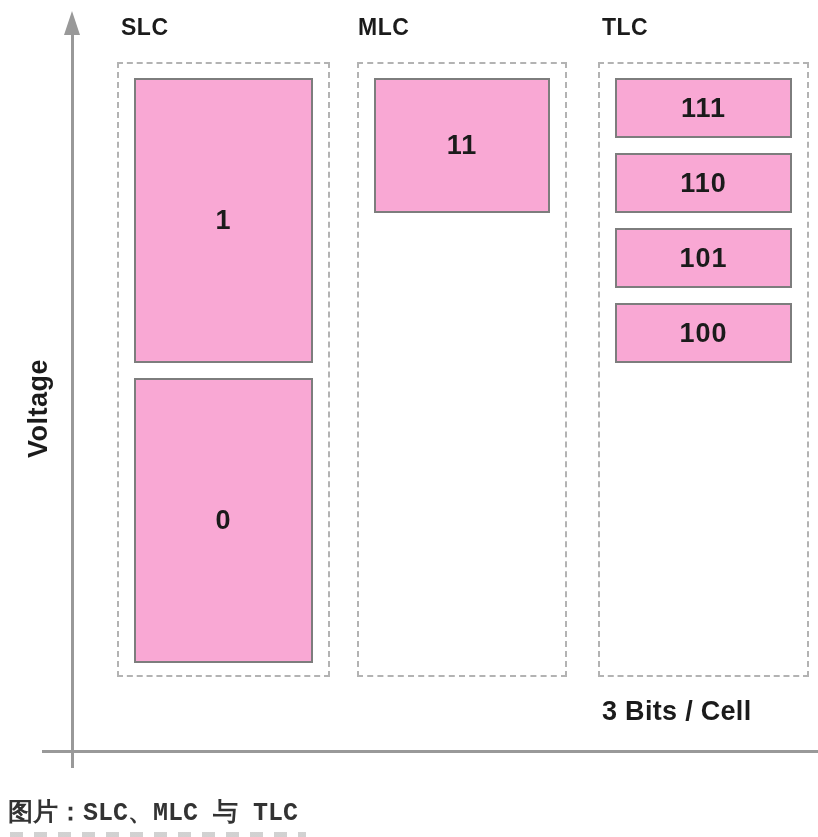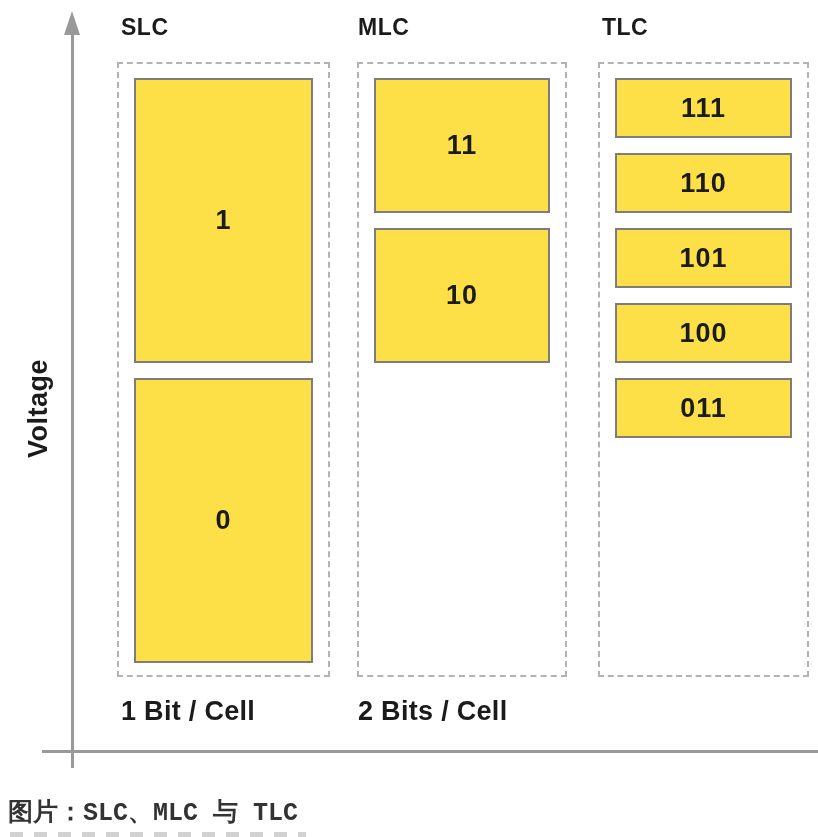--- a/index.html
+++ b/index.html
@@ -53,21 +53,21 @@
     position:absolute;top:62px;height:615px;
     border:2px dashed var(--dashed-border);
     display:flex;flex-direction:column;gap:15px;
     padding:14px 15px;
   }
   .cells.slc{left:117px;width:213px;}
   .cells.mlc{left:357px;width:210px;}
   .cells.tlc{left:598px;width:211px;}
   .cell{
     border:2px solid var(--box-border);
-    background:#fde047;
+    background:#f9a8d4;
     display:flex;align-items:center;justify-content:center;
     font-size:27px;font-weight:600;letter-spacing:1px;
     flex:0 0 auto;width:100%;
   }
   .slc .cell{height:285px;}
   .mlc .cell{height:135px;}
   .tlc .cell{height:60px;}
   
   .caption{
     position:absolute;left:8px;top:795px;
@@ -93,36 +93,33 @@
   <div class="y-arrowhead"></div>
   <div class="y-line"></div>
   <div class="y-label">Voltage</div>
   <div class="x-line"></div>
 
   <div class="col-header" style="left:121px">SLC</div>
   <div class="cells slc">
     <div class="cell">1</div>
     <div class="cell">0</div>
   </div>
-  <div class="col-footer" style="left:121px">1 Bit / Cell</div>
 
   <div class="col-header" style="left:358px">MLC</div>
   <div class="cells mlc">
     <div class="cell">11</div>
-    <div class="cell">10</div>
   </div>
-  <div class="col-footer" style="left:358px">2 Bits / Cell</div>
 
   <div class="col-header" style="left:602px">TLC</div>
   <div class="cells tlc">
     <div class="cell">111</div>
     <div class="cell">110</div>
     <div class="cell">101</div>
     <div class="cell">100</div>
-    <div class="cell">011</div>
   </div>
+  <div class="col-footer" style="left:602px">3 Bits / Cell</div>
 
   <div class="caption">
     <span>图片：</span><span class="mono">SLC、MLC 与 TLC</span>
   </div>
   <div class="cutoff-line"></div>
 
 </div>
 
 </body></html>

